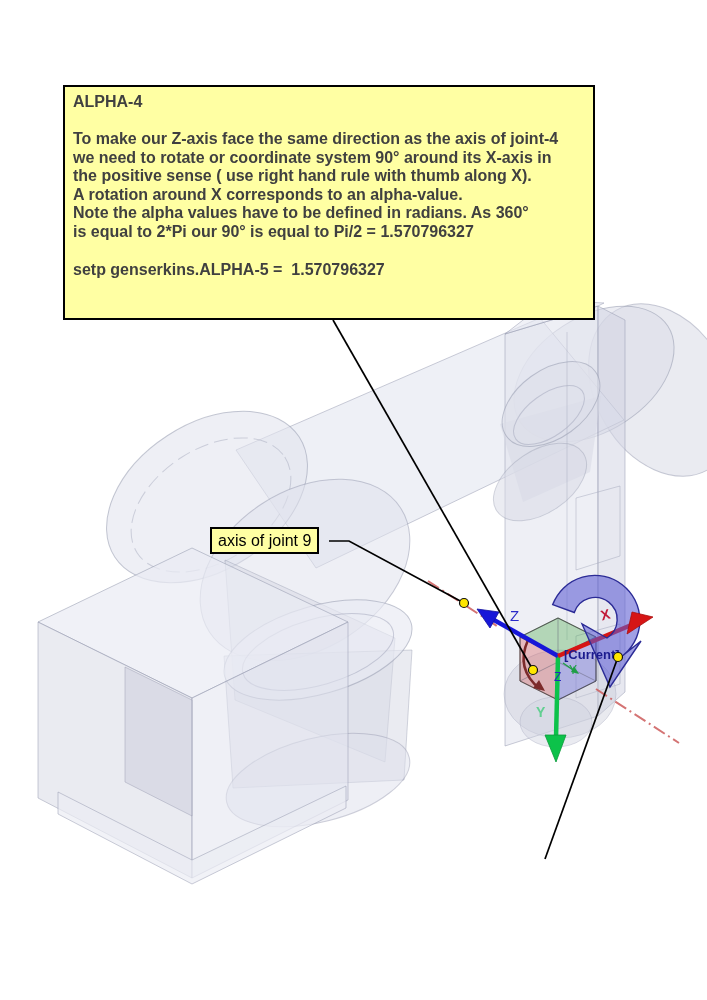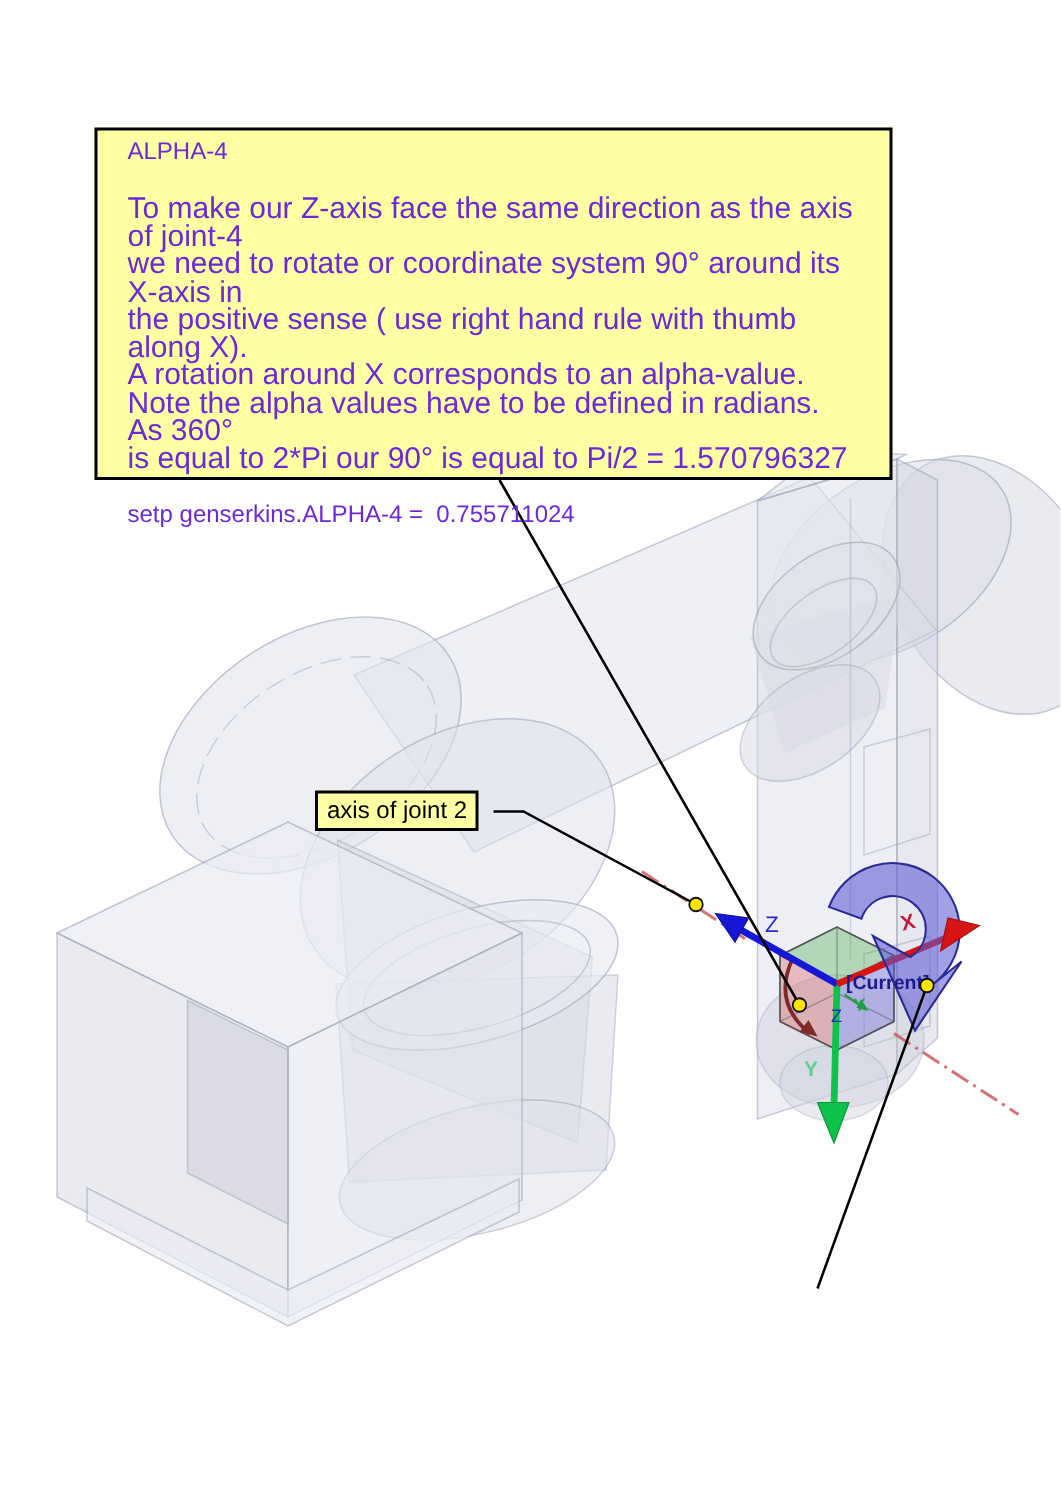--- a/index.html
+++ b/index.html
@@ -2,23 +2,23 @@
 <html><head>
 <meta charset="utf-8">
 <style>
   html,body{margin:0;padding:0;background:#fff;}
   #stage{position:relative;width:707px;height:1000px;background:#ffffff;overflow:hidden;
          font-family:"Liberation Sans",sans-serif;}
   #diagram{position:absolute;left:0;top:0;}
   .callout{position:absolute;background:#FFFFA3;border:2px solid #000;color:#000;
            font-size:16px;line-height:21px;padding:1px 6px;white-space:nowrap;}
   .note{position:absolute;left:63px;top:85px;width:532px;height:235px;box-sizing:border-box;
-        background:#FFFFA3;border:2px solid #000;color:#6d28d9;padding:5px 20px;}
+        background:#FFFFA3;border:2px solid #000;color:#404040;padding:5px 8px;font-weight:bold;}
   .note .title{font-size:16px;line-height:19px;}
-  .note .body{margin-top:19px;font-size:20px;line-height:18.5px;white-space:pre-line;}
+  .note .body{margin-top:19px;font-size:16px;line-height:18.5px;white-space:pre-line;}
   .note .command{margin-top:19px;font-size:16px;line-height:19px;white-space:pre;}
 </style>
 </head>
 <body>
 
 <div id="stage">
 
 <svg id="diagram" width="707" height="1000" viewBox="0 0 707 1000">
 
   <g>
@@ -107,18 +107,18 @@
 </svg>
 
 <div class="note">
   <div class="title">ALPHA-4</div>
   <div class="body">To make our Z-axis face the same direction as the axis of joint-4
 we need to rotate or coordinate system 90°  around its X-axis in
 the positive sense ( use right hand rule with thumb along X).
 A rotation around X corresponds to an alpha-value.
 Note the alpha values have to be defined in radians. As 360°
 is equal to 2*Pi our 90° is equal to Pi/2 = 1.570796327</div>
-  <div class="command">setp genserkins.ALPHA-4 =  0.755711024</div>
+  <div class="command">setp genserkins.ALPHA-5 =  1.570796327</div>
 </div>
 
-<div class="callout" style="left:210px;top:527px;">axis of joint 2</div>
+<div class="callout" style="left:210px;top:527px;">axis of joint 9</div>
 
 </div>
 
 </body></html>

